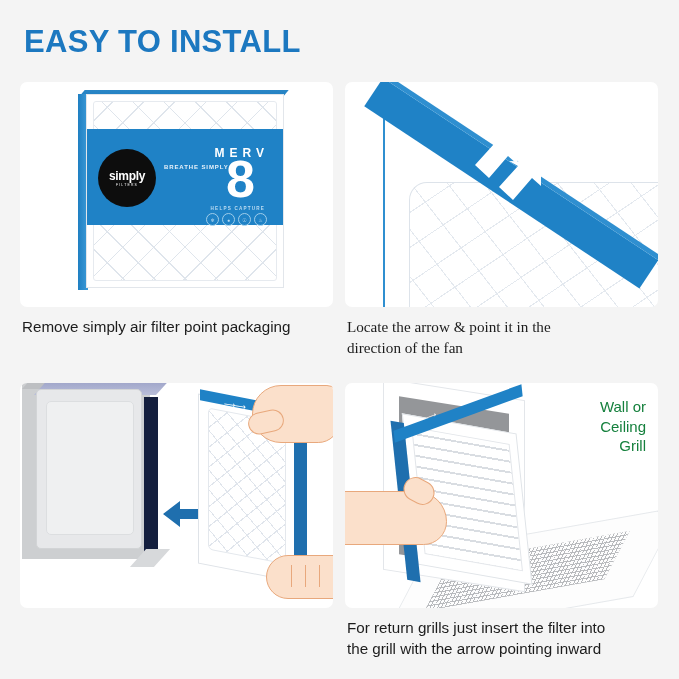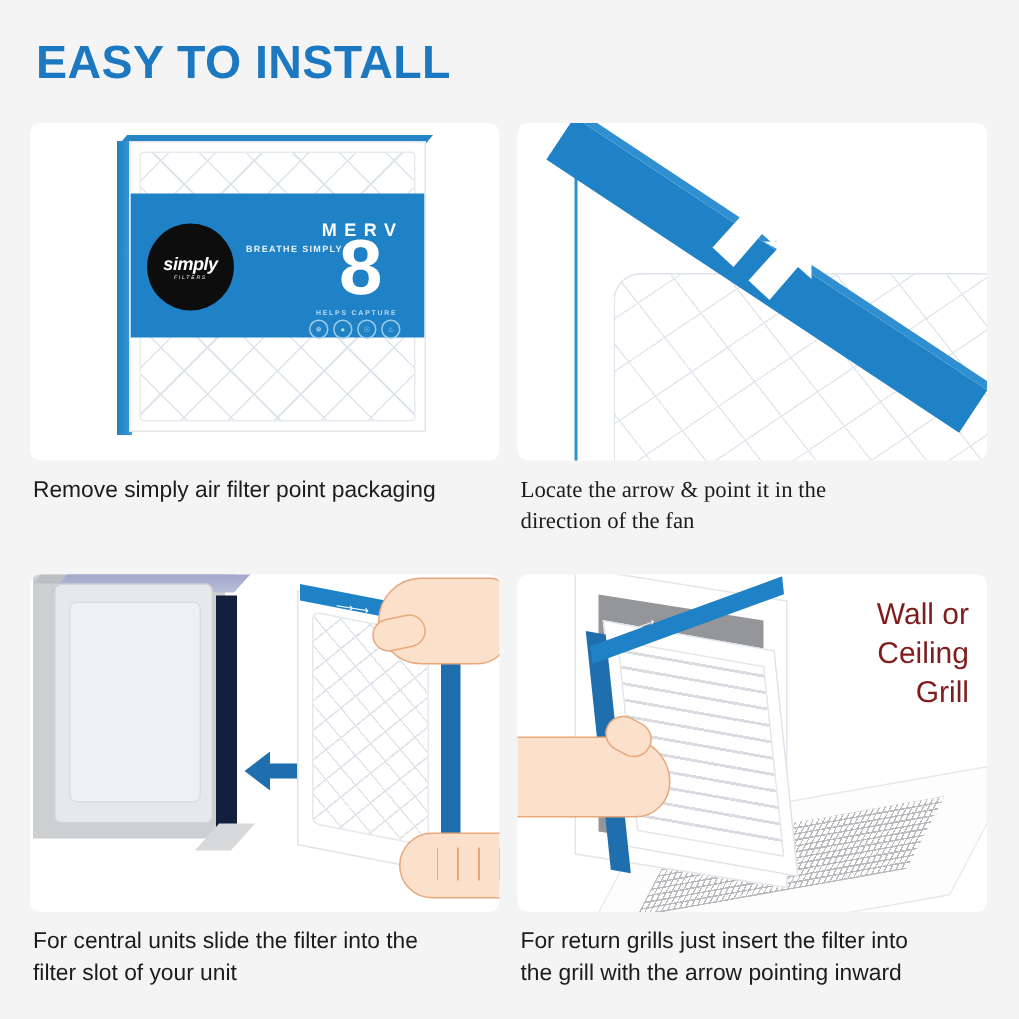--- a/index.html
+++ b/index.html
@@ -68,21 +68,21 @@
     border:1px solid #e6eaef;border-radius:3px;
   }
   .band{
     position:absolute;left:0px;top:34px;width:196px;height:96px;
     background:#1f82c6;
   }
   .band-inner{position:absolute;inset:0;}
   .logo-circle{
     position:absolute;left:11px;top:20px;width:58px;height:58px;
     background:#0d0d0d;border-radius:50%;
-    display:flex;flex-direction:column;align-items:center;justify-content:center;font-style:italic;
+    display:flex;flex-direction:column;align-items:center;justify-content:center;
   }
   .logo-word{color:#fff;font-size:12px;font-weight:bold;line-height:1;letter-spacing:-.3px;}
   .logo-sub{color:#fff;font-size:3.4px;letter-spacing:1.2px;margin-top:1px;}
   .breathe{
     position:absolute;left:77px;top:34px;
     color:#e8f2fa;font-size:6px;letter-spacing:.9px;line-height:1.5;font-weight:bold;
   }
   .merv{
     position:absolute;right:14px;top:17px;
     color:#ffffff;font-size:12px;font-weight:bold;letter-spacing:5px;
@@ -261,21 +261,21 @@
     background:#fbe0cb;border:1.2px solid #e8a87c;
     border-radius:0 34px 26px 0;
   }
   .hand4-thumb{
     position:absolute;left:58px;top:96px;width:30px;height:22px;
     background:#fbe0cb;border:1.2px solid #e8a87c;border-radius:14px;
     transform:rotate(28deg);
   }
   .grill-label{
     position:absolute;right:12px;top:14px;
-    text-align:right;font-size:20px;line-height:1.3;color:#7f1d1d;
+    text-align:right;font-size:15px;line-height:1.3;color:#15803d;
     white-space:pre-line;
   }
 </style>
 </head>
 <body>
 
 <div class="page">
 
   <div class="title">EASY TO INSTALL</div>
 
@@ -352,22 +352,20 @@
           <div class="filt3-top"></div>
           <div class="filt3-arrows">⟶⟶</div>
         </div>
 
         <div class="hand-top"></div>
         <div class="hand-top-thumb"></div>
         <div class="hand-bot"></div>
         <div class="hand-bot-lines"></div>
       </div>
     </div>
-    <div class="caption">For central units slide the filter into the
-filter slot of your unit</div>
   </div>
 
   <div class="panel" id="p4">
     <div class="card">
       <div class="p4-stage">
         <div class="ceiling-plate"></div>
         <div class="ceil-vents"></div>
         <div class="grill-wall"></div>
         <div class="grill-dark"></div>
 

